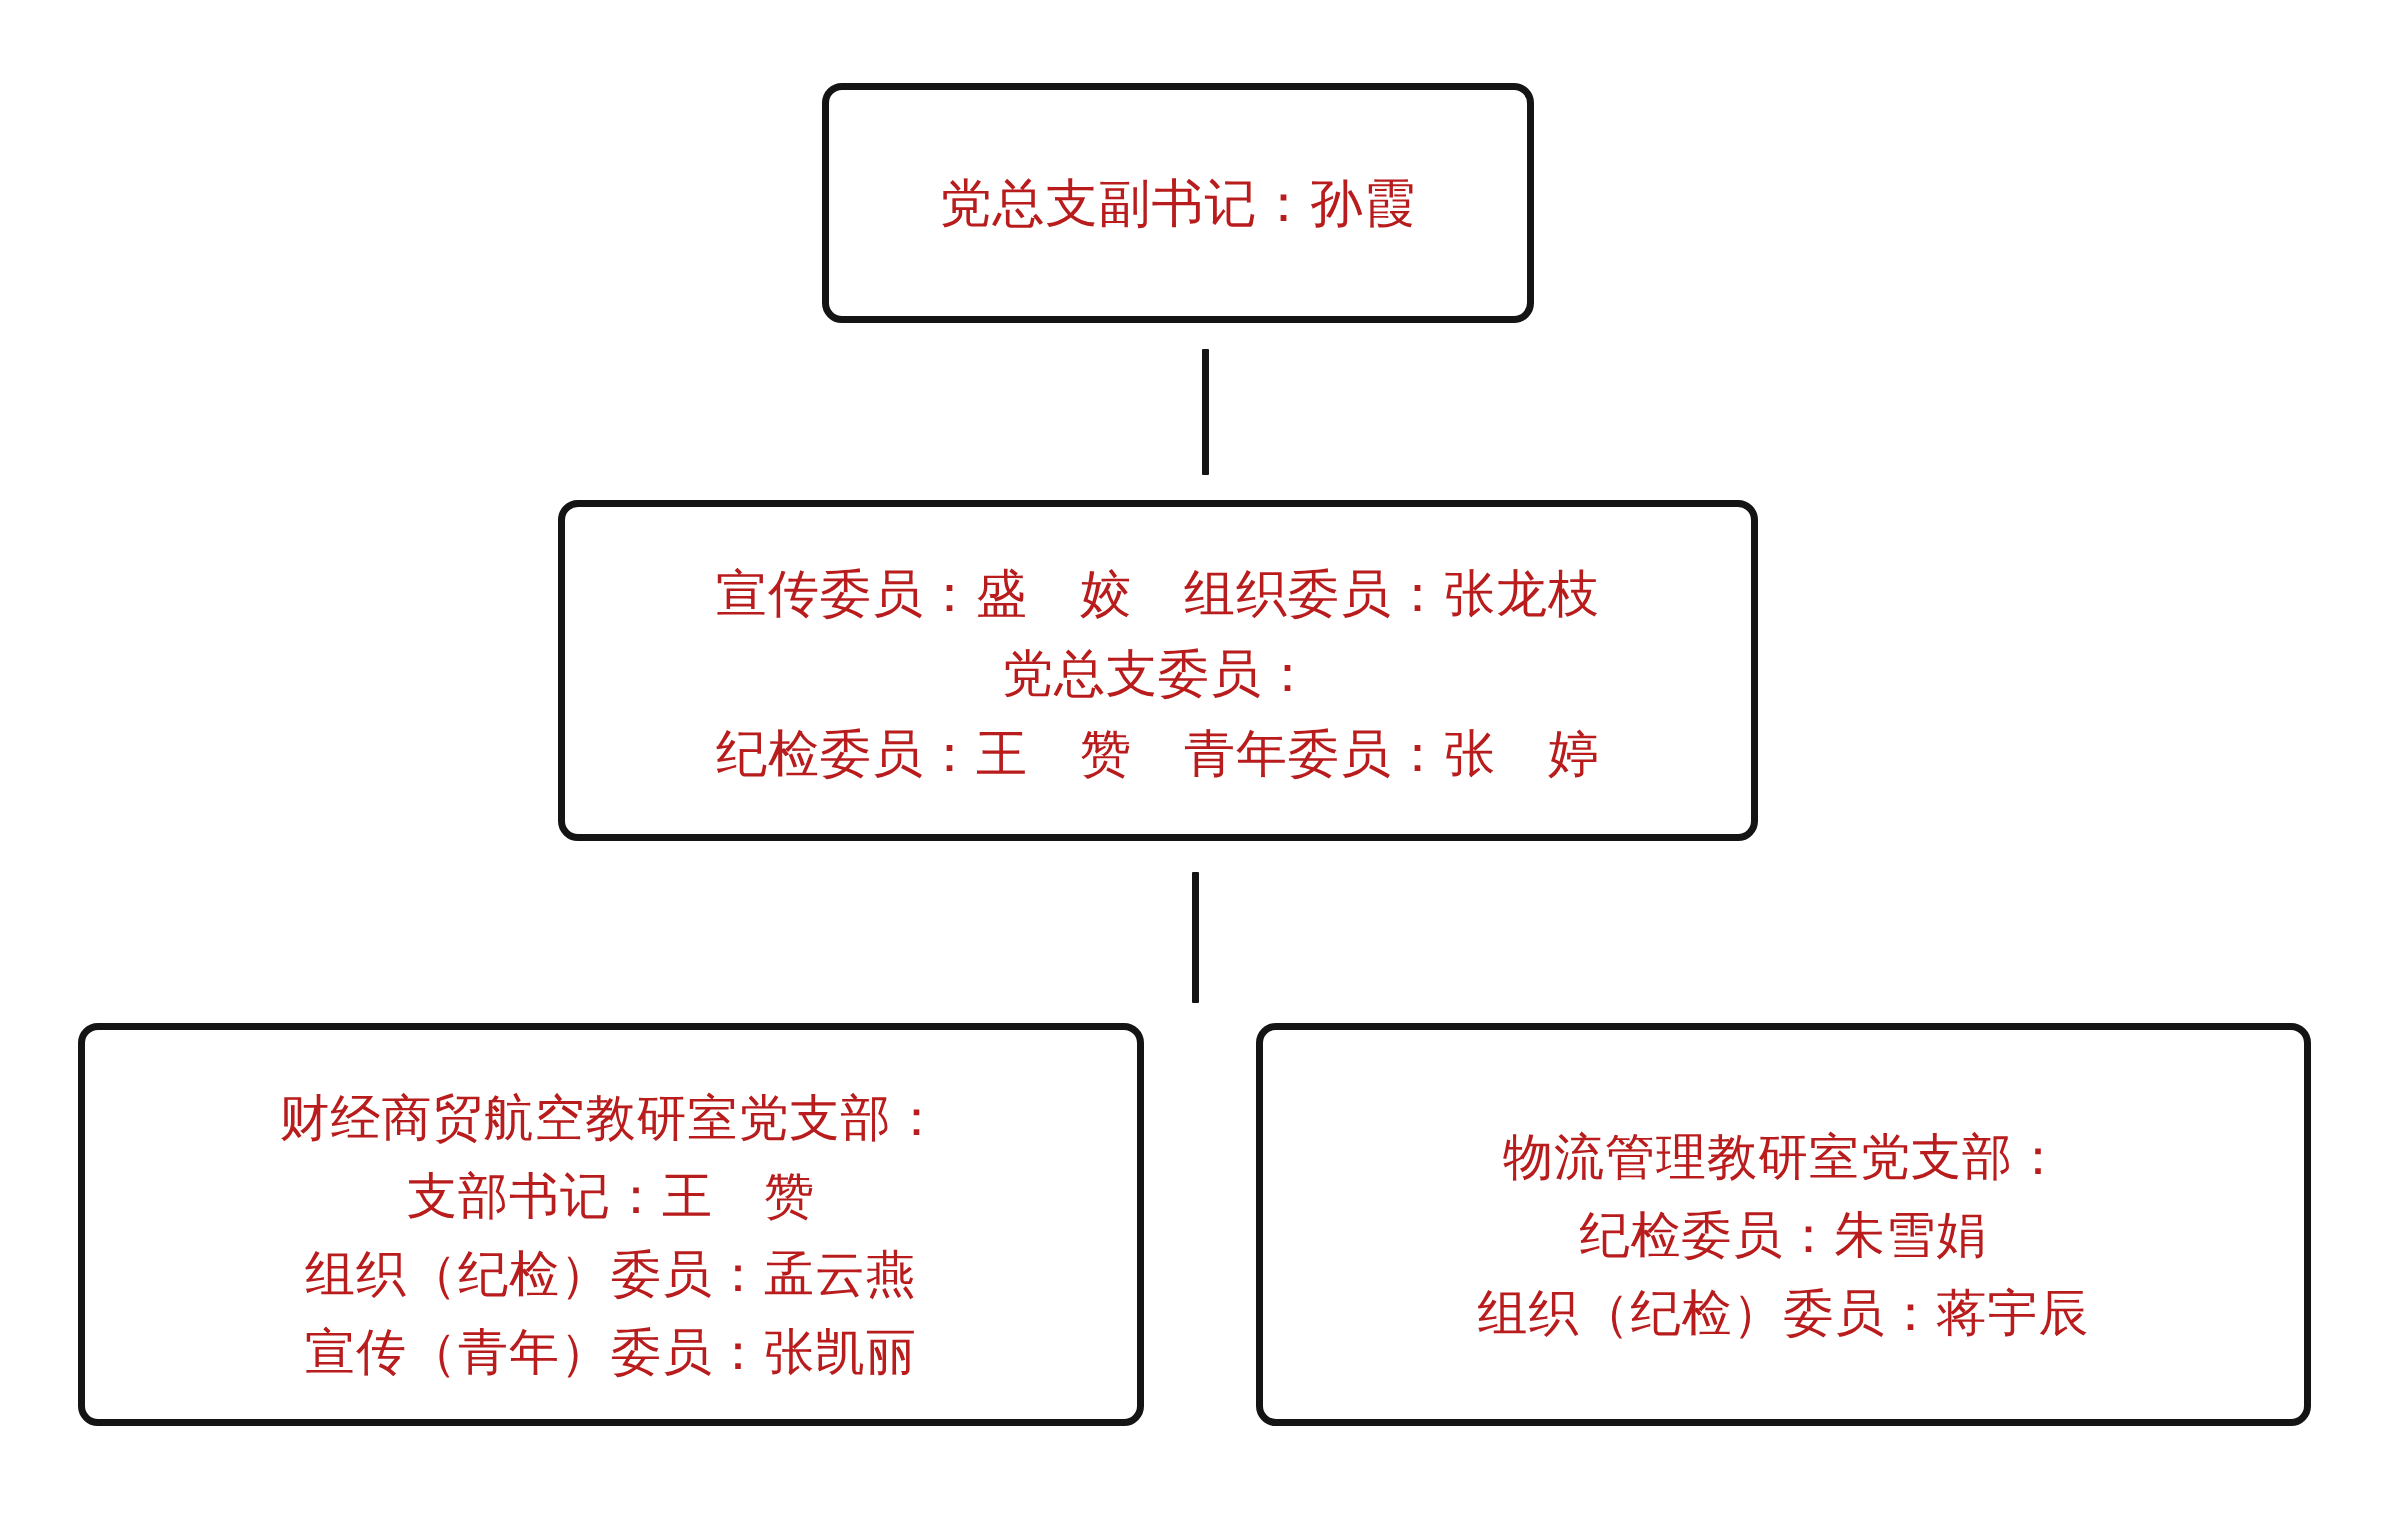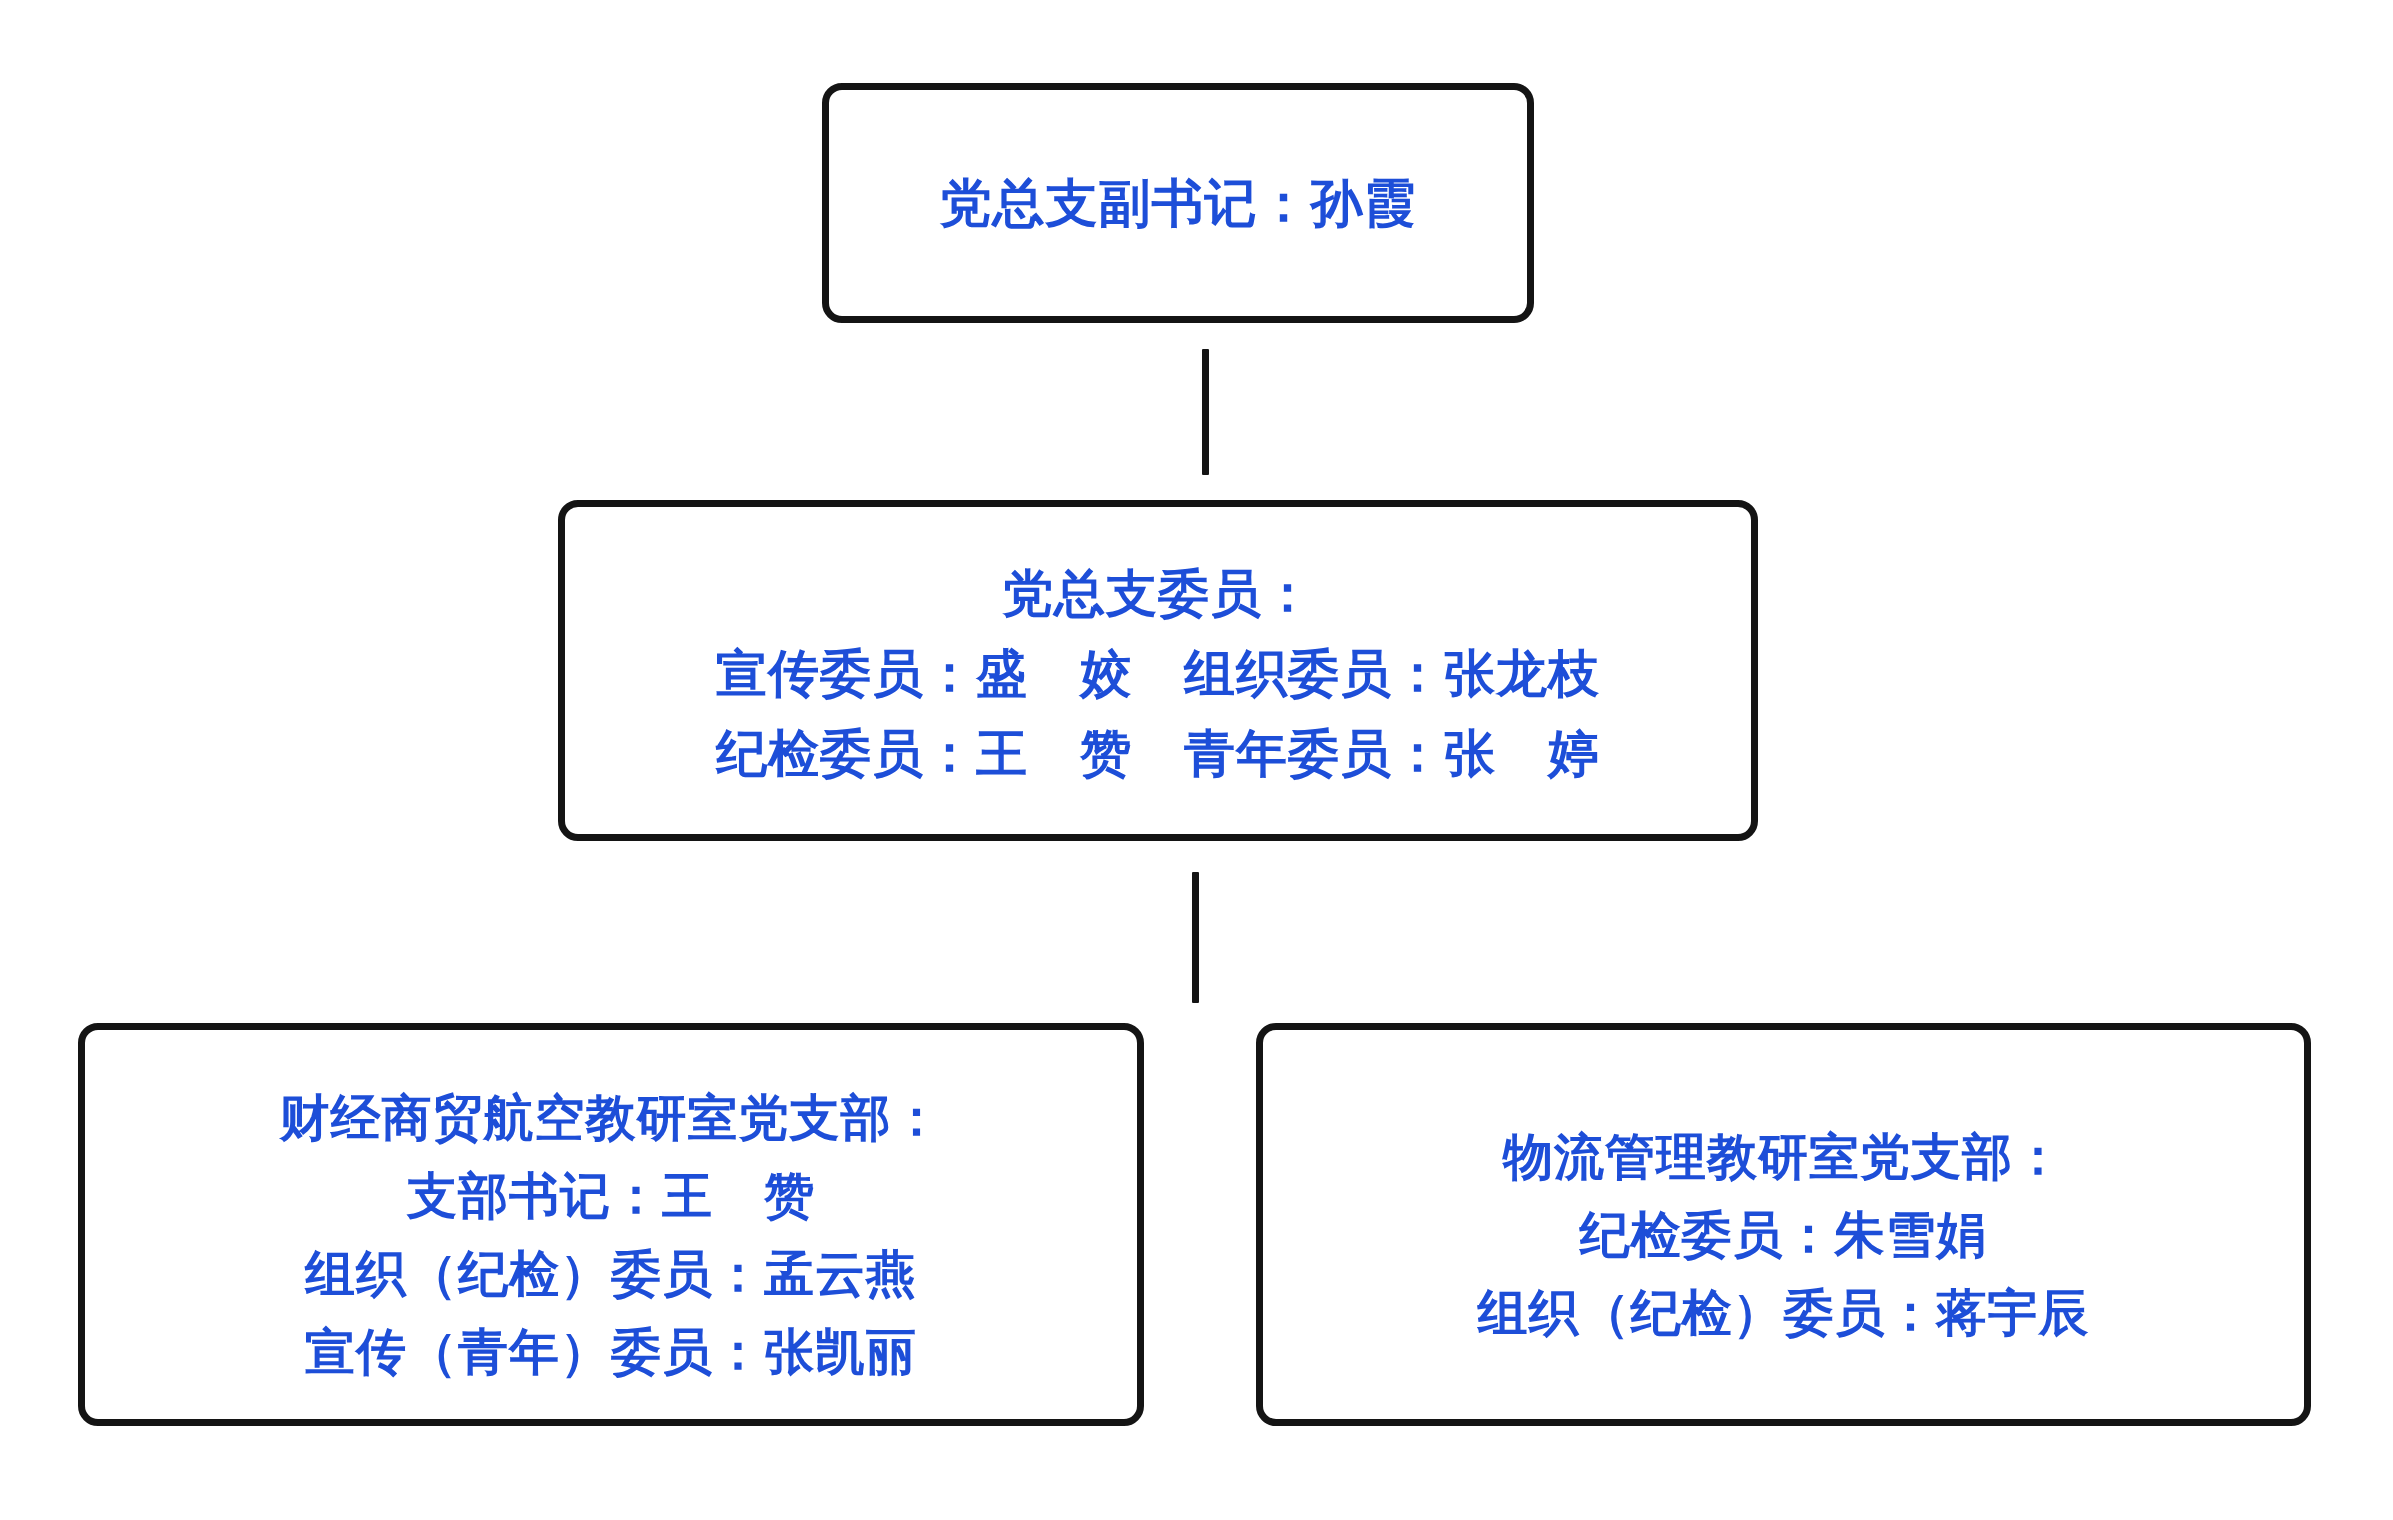--- a/index.html
+++ b/index.html
@@ -29,22 +29,22 @@
     justify-content: center;
     color: #111111;
   }
   .node-line {
     display: block;
     white-space: pre;
     text-align: right;
     font-size: 50px;
     line-height: 78px;
     letter-spacing: 1px;
-    color: #1d4ed8;
-    font-weight: 700;
+    color: #b91c1c;
+    font-weight: 400;
   }
   #node-top {
     left: 822px;
     top: 83px;
     width: 712px;
     height: 240px;
   }
   #node-top .node-line { font-size: 52px; line-height: 72px; }
   #node-committee {
     left: 558px;
@@ -85,22 +85,22 @@
 
 <div id="canvas">
 
   <div class="node" id="node-top">
     <span class="node-line">党总支副书记：孙霞</span>
   </div>
 
   <div class="connector" id="connector-top"></div>
 
   <div class="node" id="node-committee">
+    <span class="node-line">宣传委员：盛　姣　组织委员：张龙枝</span>
     <span class="node-line">党总支委员：</span>
-    <span class="node-line">宣传委员：盛　姣　组织委员：张龙枝</span>
     <span class="node-line">纪检委员：王　赞　青年委员：张　婷</span>
   </div>
 
   <div class="connector" id="connector-bottom"></div>
 
   <div class="node" id="node-branch-left">
     <span class="node-line">财经商贸航空教研室党支部：</span>
     <span class="node-line">支部书记：王　赞</span>
     <span class="node-line">组织（纪检）委员：孟云燕</span>
     <span class="node-line">宣传（青年）委员：张凯丽</span>

